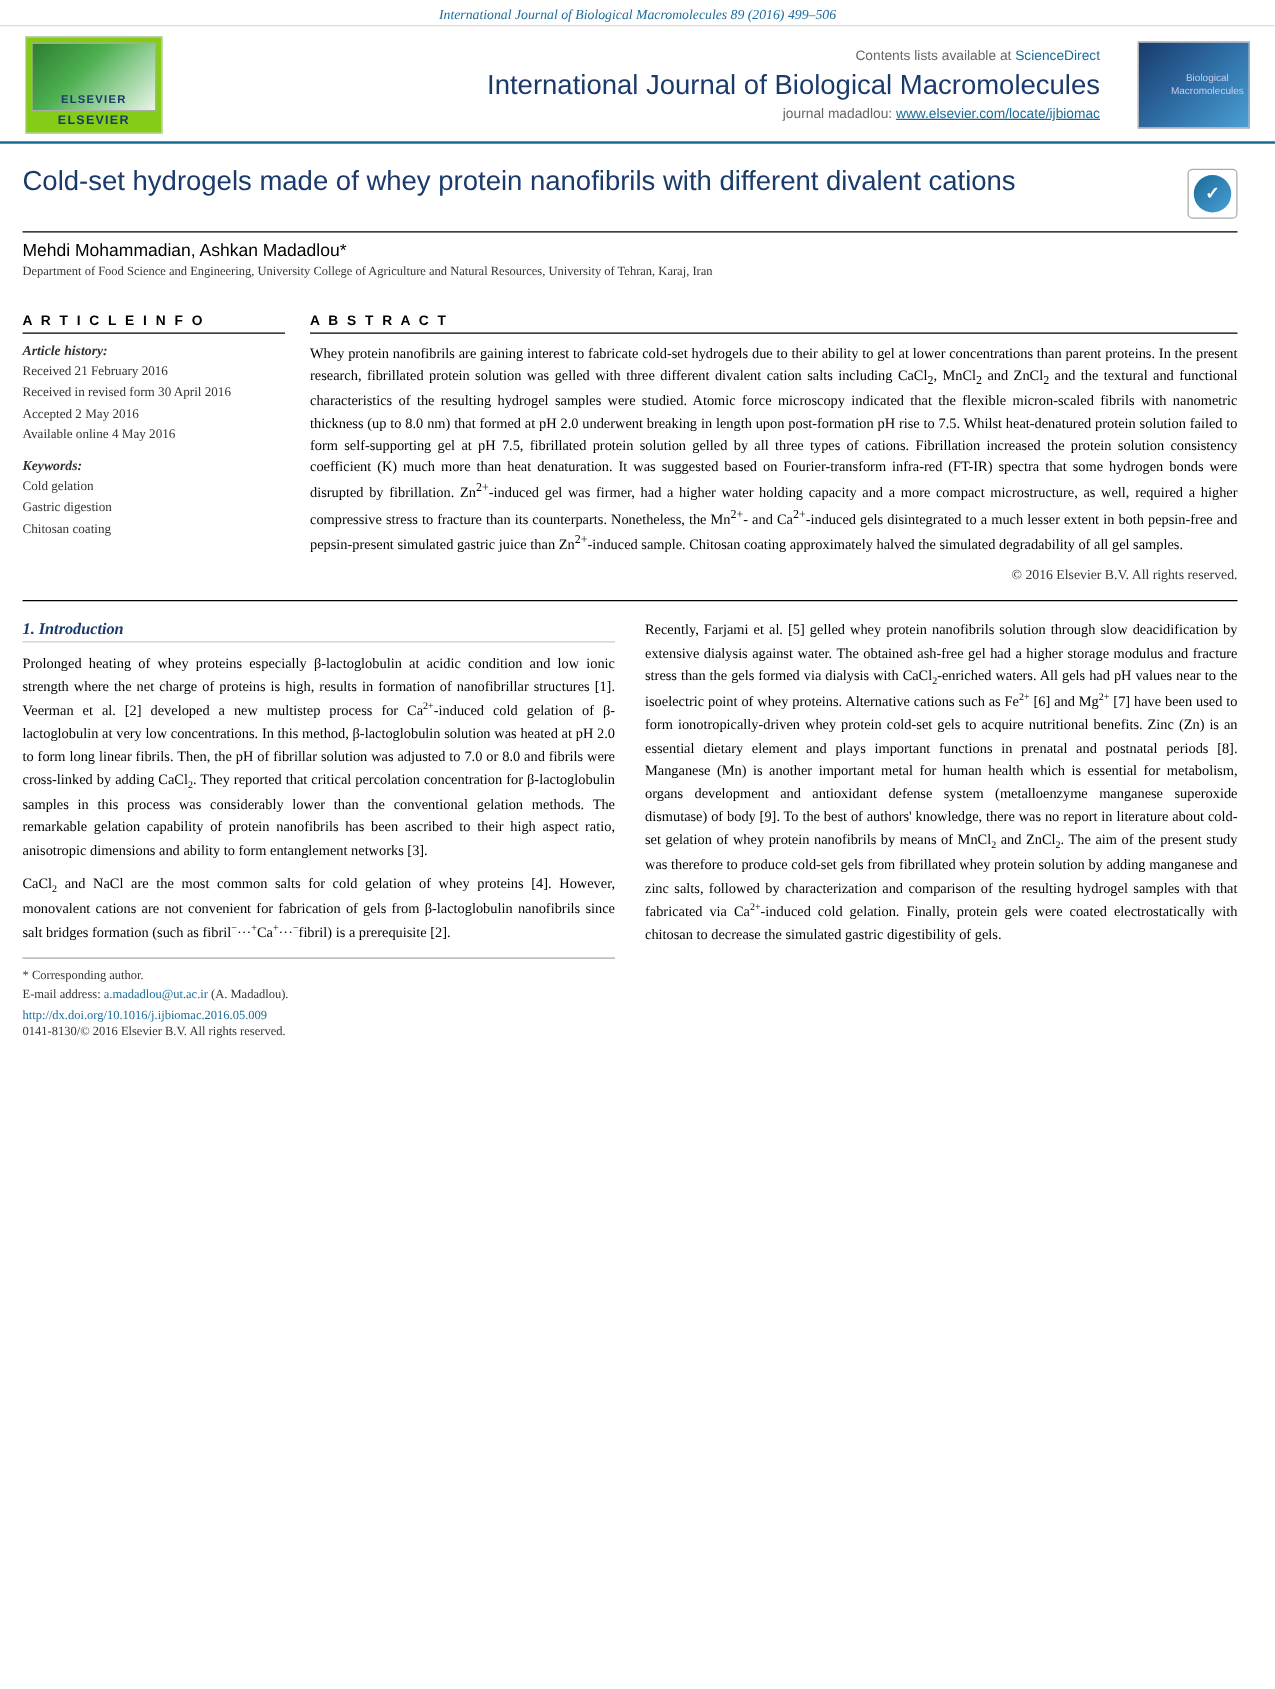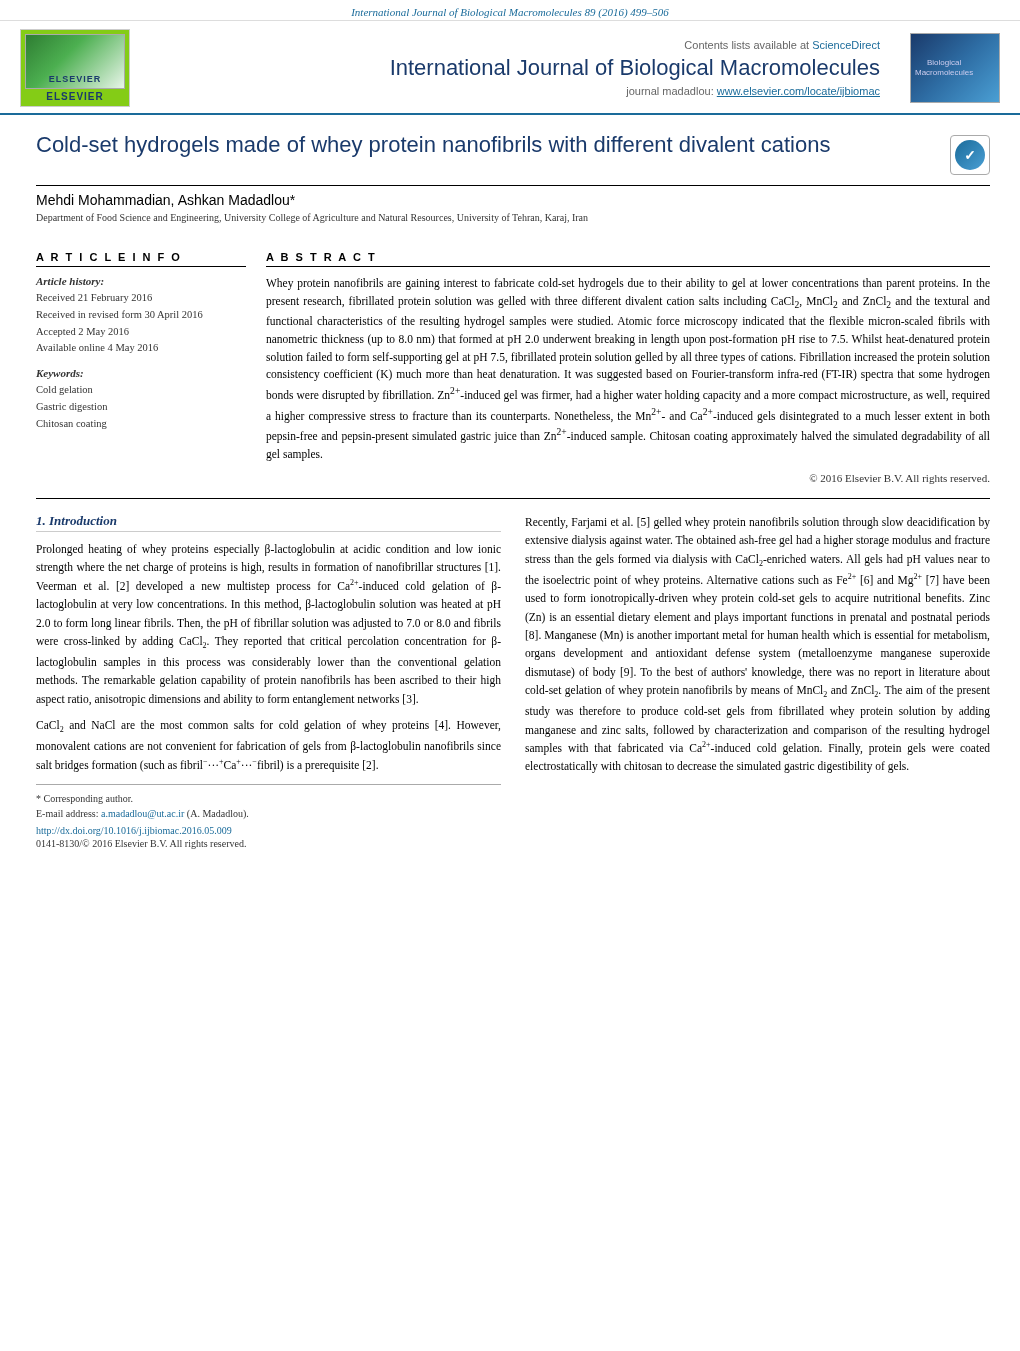--- a/index.html
+++ b/index.html
@@ -119,31 +119,31 @@
       justify-content: flex-end;
     }
 
     .journal-logo-right {
       width: 90px;
       height: 70px;
       background: linear-gradient(135deg, #1a3a6b 0%, #2e6da4 50%, #4a9fd4 100%);
       border: 1px solid #aaa;
       display: flex;
       flex-direction: column;
-      align-items: flex-start;
+      align-items: flex-end;
       justify-content: center;
       color: #fff;
       font-size: 7px;
       font-family: Arial, sans-serif;
       text-align: center;
       padding: 4px;
     }
 
     .article-container {
-      padding: 16px 30px 20px 36px;
+      padding: 16px 30px 20px 18px;
     }
 
     .article-title-section {
       display: flex;
       align-items: flex-start;
       justify-content: space-between;
       margin-bottom: 6px;
       border-bottom: 1px solid #000;
       padding-bottom: 10px;
     }

